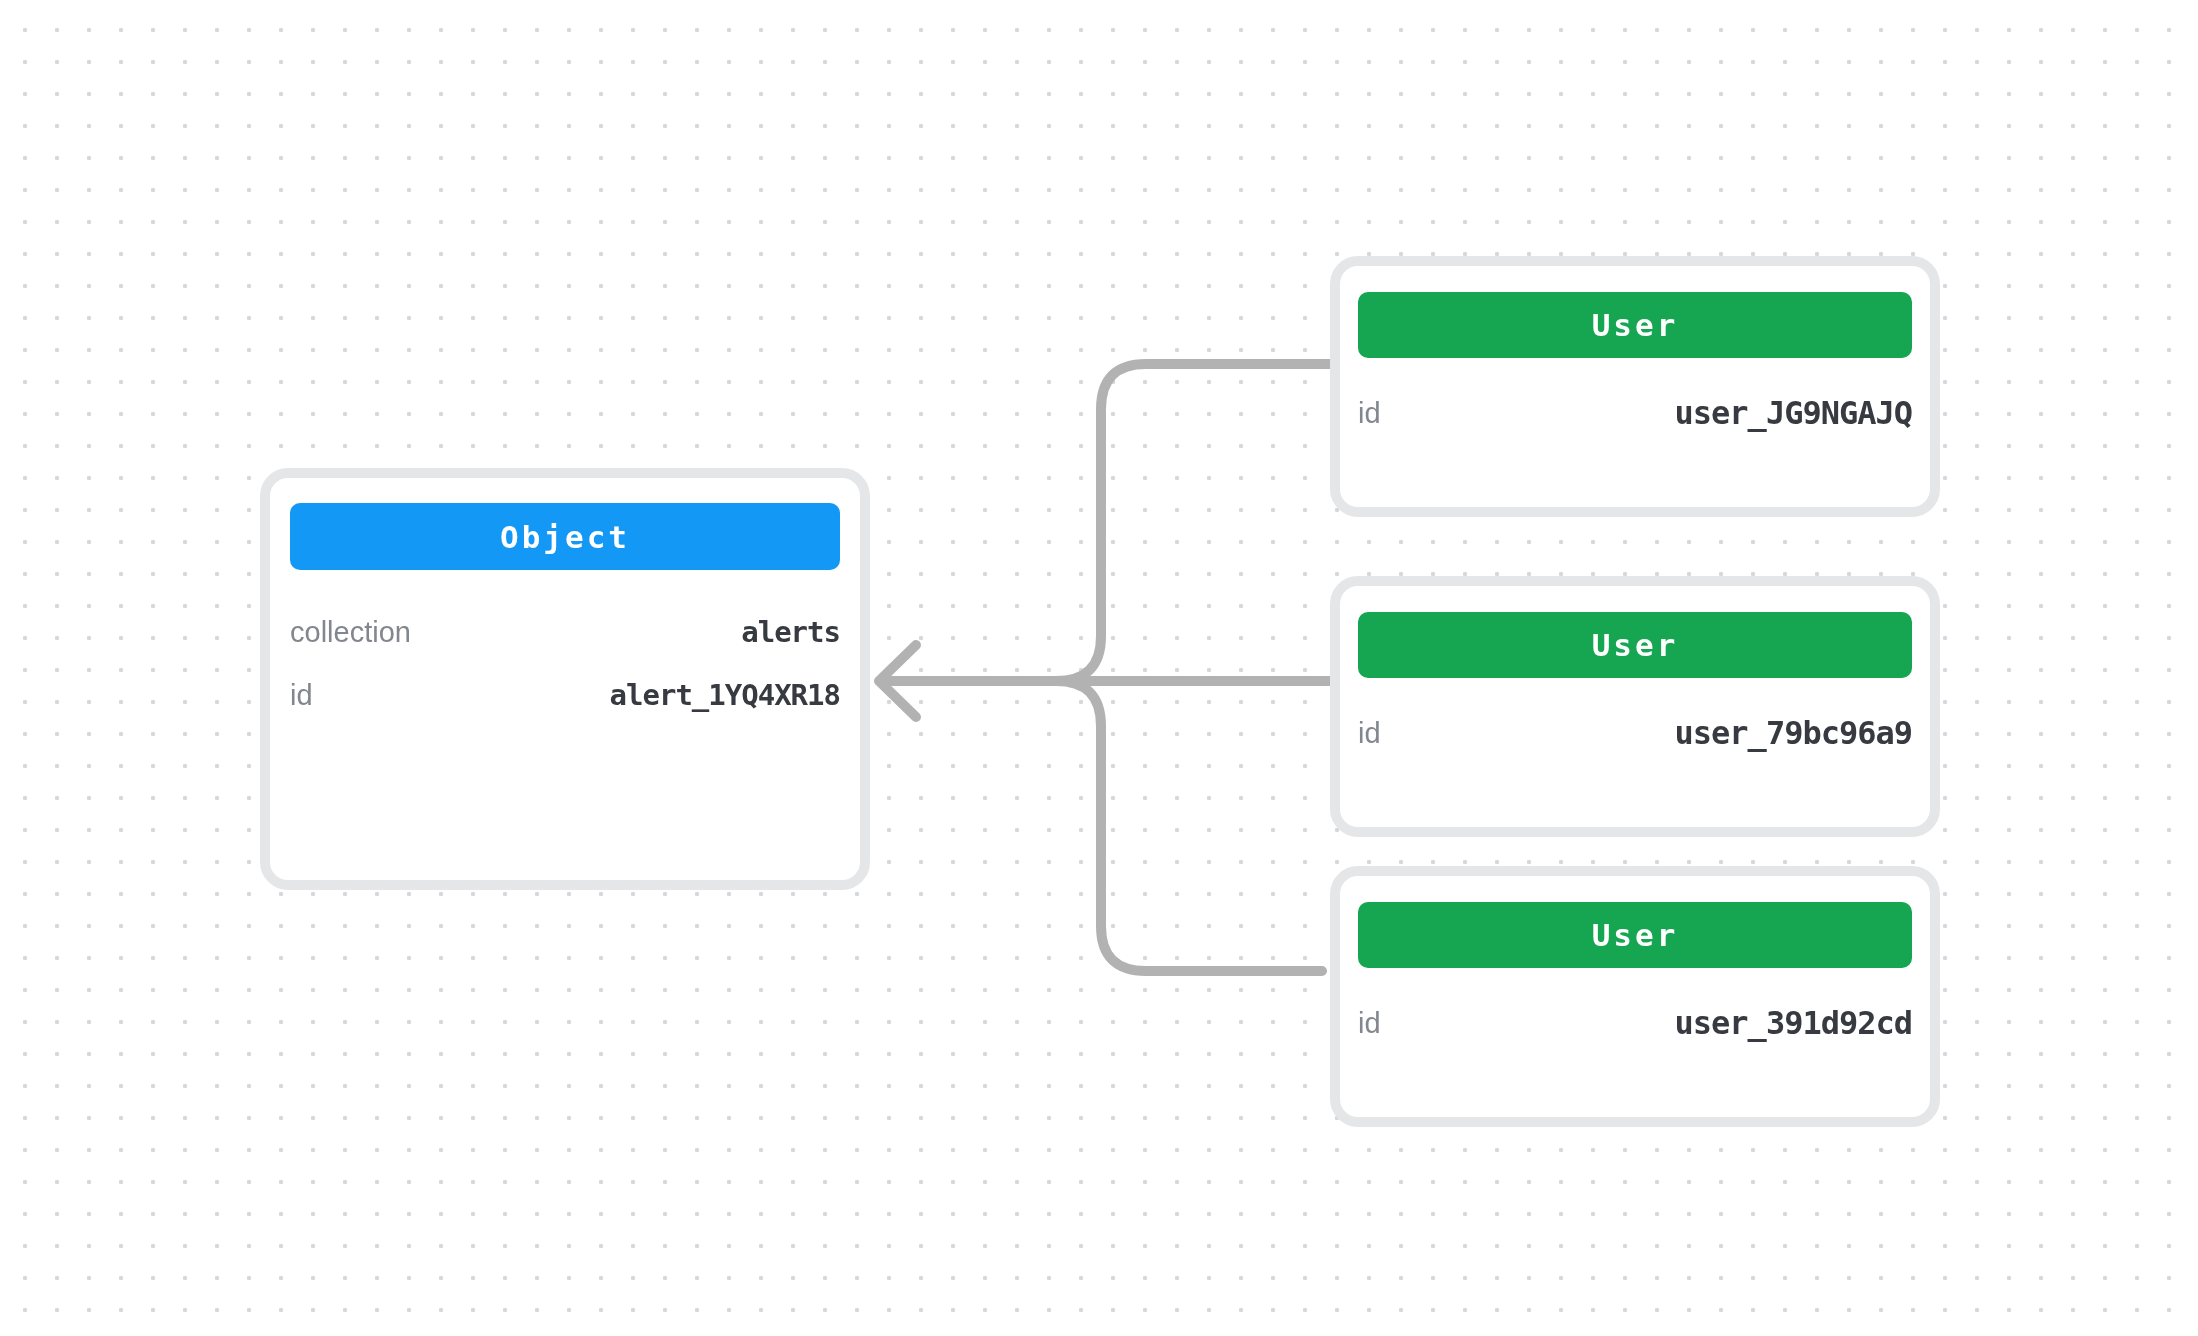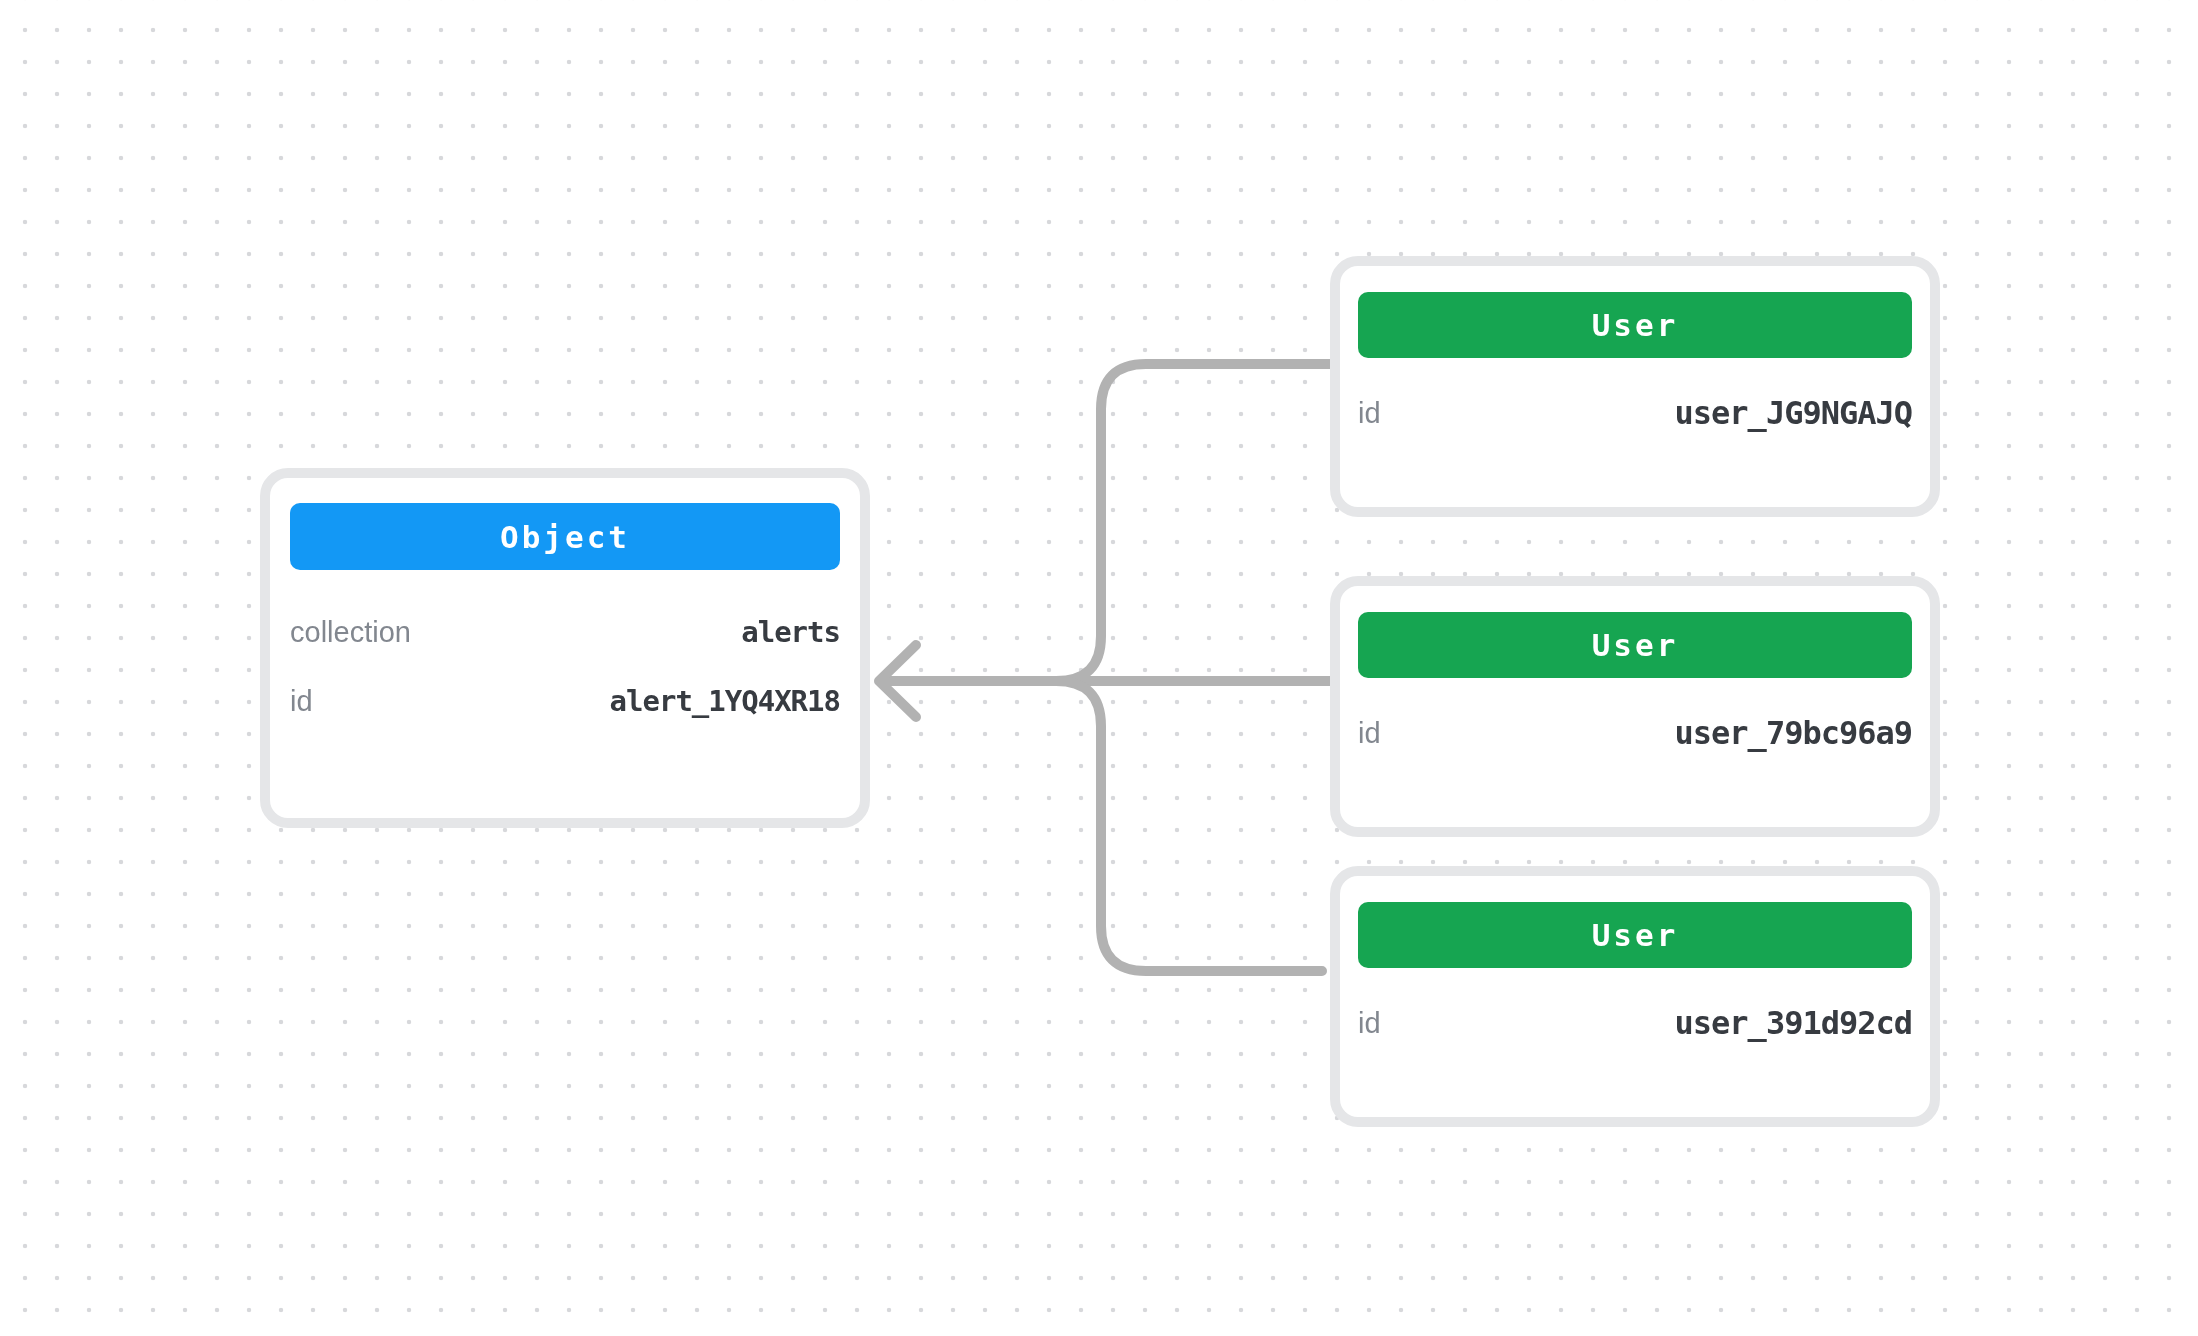--- a/index.html
+++ b/index.html
@@ -14,41 +14,41 @@
     font-family:"Liberation Sans","DejaVu Sans",sans-serif;
   }
   svg.connectors{position:absolute;left:0;top:0;z-index:1;}
   .card{
     position:absolute;z-index:2;
     box-sizing:border-box;
     background:#ffffff;
     border:10px solid #e5e6e8;
     border-radius:28px;
   }
-  .object-card{left:260px;top:468px;width:610px;height:360px;padding:25px 20px;}
+  .object-card{left:260px;top:468px;width:610px;height:422px;padding:25px 20px;}
   .user-card{left:1330px;width:610px;height:261px;padding:26px 18px;}
   .user-card-1{top:256px;}
   .user-card-2{top:576px;}
   .user-card-3{top:866px;}
   .card-header{
     height:67px;
     border-radius:10px;
     display:flex;align-items:center;justify-content:center;
     color:#ffffff;
     font-family:"DejaVu Sans Mono","Liberation Mono",monospace;
     font-size:31px;font-weight:600;letter-spacing:3px;
   }
   .header-blue{background:#1398f5;}
   .header-green{background:#16a551;height:66px;}
   .rows{margin-top:38px;}
   .row{
     display:flex;justify-content:space-between;align-items:flex-end;
     line-height:48px;
   }
-  .row-primary{margin-bottom:21px;}
+  .row-primary{margin-bottom:15px;}
   .user-card .rows{margin-top:31px;}
   .field-label{
     color:#82878f;
     font-size:29px;
     font-family:"Liberation Sans","DejaVu Sans",sans-serif;
   }
   .field-value{
     color:#373b41;
     font-size:29px;font-weight:600;
     font-family:"DejaVu Sans Mono","Liberation Mono",monospace;

